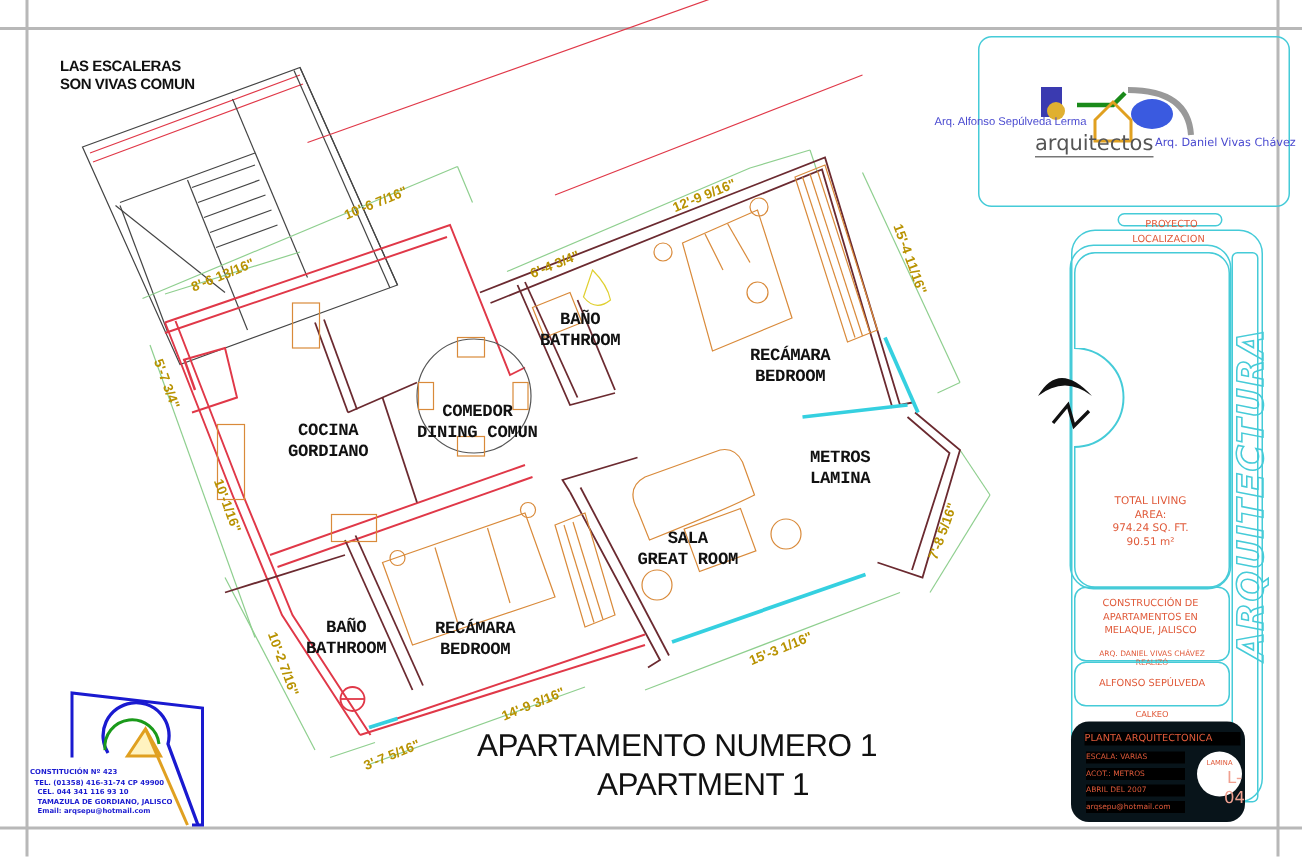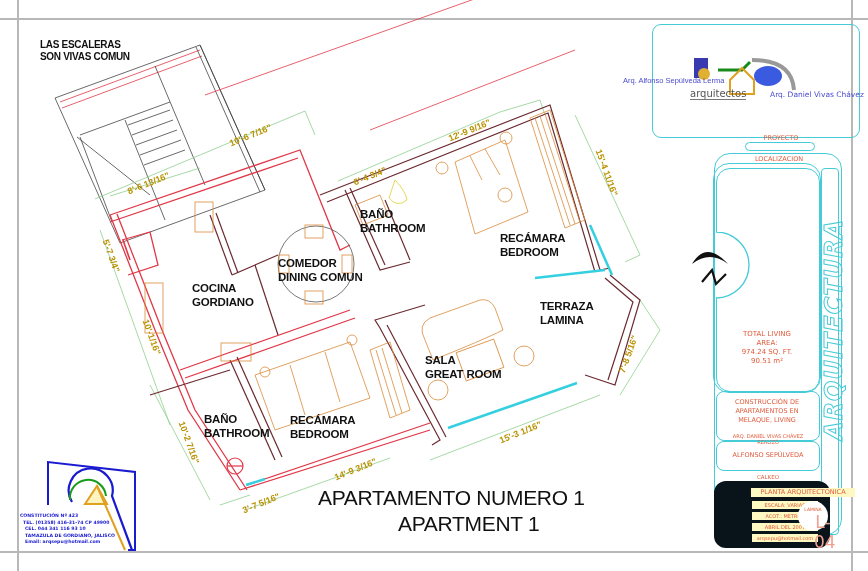--- a/index.html
+++ b/index.html
@@ -1,42 +1,42 @@
 <!DOCTYPE html>
 <html><head>
   <meta charset="utf-8">
   <style>
     html, body { margin: 0; padding: 0; background: #ffffff; }
     body { width: 868px; height: 571px; position: relative; overflow: hidden; font-family: "Liberation Sans", sans-serif; }
     .frame-h { position: absolute; left: 0; width: 868px; height: 2px; background: #b8b8b8; }
     .frame-v { position: absolute; top: 0; width: 2px; height: 571px; background: #b8b8b8; }
     .plan { position: absolute; left: 0; top: 0; }
     .note { position: absolute; left: 40px; top: 39px; font-size: 10px; font-weight: bold; line-height: 12px; color: #111; letter-spacing: -0.3px; }
-    .room-label { position: absolute; font-weight: bold; font-size: 11.5px; line-height: 14px; color: #111; letter-spacing: -0.2px; }
+    .room-label { position: absolute; font-weight: bold; font-size: 11.5px; line-height: 14px; text-align: center; color: #111; letter-spacing: -0.2px; font-family: Liberation Mono, monospace; }
     .dim { position: absolute; font-size: 9px; font-weight: bold; color: #b89200; white-space: nowrap; transform-origin: left top; }
     .title1 { position: absolute; left: 318px; top: 486px; font-size: 21px; color: #111; letter-spacing: -0.3px; }
     .title2 { position: absolute; left: 398px; top: 512px; font-size: 21px; color: #111; letter-spacing: -0.3px; }
 
     
     .logo-box { position: absolute; left: 652px; top: 24px; width: 206px; height: 112px; border: 1.5px solid #45cbd8; border-radius: 9px; }
     .logo-name1 { position: absolute; left: 623px; top: 76px; font-size: 7.5px; color: #4b4bd0; font-family: Liberation Sans, sans-serif; }
     .logo-name2 { position: absolute; left: 770px; top: 90px; font-size: 7.5px; color: #4b4bd0; font-family: "DejaVu Sans", sans-serif; }
-    .logo-arq { position: absolute; left: 690px; top: 88px; font-size: 10px; color: #555; border-bottom: 1px solid #777; font-family: "DejaVu Sans", sans-serif; }
+    .logo-arq { position: absolute; left: 690px; top: 88px; font-size: 14px; color: #555; border-bottom: 1px solid #777; font-family: "DejaVu Sans", sans-serif; }
 
     
     .pill { position: absolute; border: 1.5px solid #45cbd8; border-radius: 8px; }
     .tb-text { position: absolute; font-family: "DejaVu Sans", sans-serif; color: #e05a3a; font-size: 6.5px; text-align: center; line-height: 9px; }
     .vertical-word { position: absolute; left: 820px; top: 440px; transform: rotate(-90deg); transform-origin: left top; font-size: 24px; font-style: italic; font-weight: bold; color: transparent; -webkit-text-stroke: 1px #45cbd8; letter-spacing: 1px; font-family: "DejaVu Sans", sans-serif; }
 
     .stamp { position: absolute; left: 714px; top: 481px; width: 116px; height: 67px; background: #08141a; border-radius: 12px; }
-    .stamp-row { position: absolute; background: #fef9c3; color: #e05a3a; font-family: "DejaVu Sans", sans-serif; font-size: 5px; text-align: center; line-height: 8px; white-space: nowrap; overflow: hidden; margin-left: 28px; }
+    .stamp-row { position: absolute; background: #000000; color: #e05a3a; font-family: "DejaVu Sans", sans-serif; font-size: 5px; text-align: left; line-height: 8px; white-space: nowrap; overflow: hidden; }
     .stamp-main { left: 9px; top: 7px; width: 104px; height: 9px; font-size: 6.5px; line-height: 9px; }
     .stamp-circle { position: absolute; left: 84px; top: 20px; width: 30px; height: 30px; border-radius: 50%; background: #ffffff; }
     .stamp-circle .lam { position: absolute; left: 0; top: 6px; width: 30px; text-align: center; font-size: 4.5px; color: #e05a3a; font-family: "DejaVu Sans", sans-serif; }
-    .stamp-circle .num { position: absolute; left: 0; top: 11px; width: 18px; text-align: center; font-size: 17px; color: #f0a090; font-family: "DejaVu Sans", sans-serif; padding-left: 16px; }
+    .stamp-circle .num { position: absolute; left: 0; top: 11px; width: 18px; text-align: center; font-size: 11px; color: #f0a090; font-family: "DejaVu Sans", sans-serif; padding-left: 16px; }
 
     .contact { position: absolute; left: 20px; top: 513px; font-size: 4.6px; font-weight: bold; color: #1a1ad0; line-height: 6.6px; font-family: "DejaVu Sans", sans-serif; }
     .contact div:nth-child(n+2) { padding-left: 3px; }
     .contact div:nth-child(n+3) { padding-left: 5px; }
   </style>
 </head>
 <body>
 
 <div class="frame-h" style="top:18px;"></div>
 <div class="frame-h" style="top:551px;"></div>
@@ -184,26 +184,26 @@
   <div>BATHROOM</div>
 </div>
 <div class="room-label" style="left:500px; top:231px;">
   <div>RECÁMARA</div>
   <div>BEDROOM</div>
 </div>
 <div class="room-label" style="left:192px; top:281px;">
   <div>COCINA</div>
   <div>GORDIANO</div>
 </div>
-<div class="room-label" style="left:278px; top:256px;">
+<div class="room-label" style="left:278px; top:268px;">
   <div>COMEDOR</div>
   <div>DINING COMUN</div>
 </div>
 <div class="room-label" style="left:540px; top:299px;">
-  <div>TERRAZA</div>
+  <div>METROS</div>
   <div>LAMINA</div>
 </div>
 <div class="room-label" style="left:425px; top:353px;">
   <div>SALA</div>
   <div>GREAT ROOM</div>
 </div>
 <div class="room-label" style="left:204px; top:412px;">
   <div>BAÑO</div>
   <div>BATHROOM</div>
 </div>
@@ -235,21 +235,21 @@
   <path d="M28,18 l24,0 l8,-8" stroke="#1a8a1a" stroke-width="3" fill="none"></path>
   <path d="M40,28 l12,-12 l12,12 l0,14 l-24,0 z" stroke="#e0a020" stroke-width="2" fill="none"></path>
   <ellipse cx="78" cy="24" rx="14" ry="10" fill="#3a5ae0"></ellipse>
   <path d="M62,8 q40,0 42,30" stroke="#999" stroke-width="4" fill="none"></path>
 </svg>
 <div class="logo-name1">Arq. Alfonso Sepúlveda Lerma</div>
 <div class="logo-arq">arquitectos</div>
 <div class="logo-name2">Arq. Daniel Vivas Chávez</div>
 
 <div class="pill" style="left:745px; top:142px; width:68px; height:7px;"></div>
-<div class="tb-text" style="left:745px; top:134px; width:72px;">PROYECTO</div>
+<div class="tb-text" style="left:745px; top:145px; width:72px;">PROYECTO</div>
 <div class="tb-text" style="left:745px; top:155px; width:68px;">LOCALIZACION</div>
 
 <div class="pill" style="left:714px; top:153px; width:126px; height:380px; border-radius:16px;"></div>
 <div class="pill" style="left:716px; top:168px; width:102px; height:222px; border-radius:14px;"></div>
 <div class="pill" style="left:713px; top:163px; width:106px; height:228px; border-radius:16px; border-width:1px;"></div>
 
 <svg style="position:absolute; left:680px; top:232px;" width="70" height="70">
   <path d="M36,0 a32,32 0 0 1 0,66" stroke="#45cbd8" stroke-width="1.3" fill="#ffffff"></path>
   <path d="M12,32 q14,-24 36,0 q-18,-14 -36,0 z" fill="#111"></path>
   <path d="M22,50 l10,-12 l4,14 l10,-10" stroke="#111" stroke-width="2.2" fill="none"></path>
@@ -262,21 +262,21 @@
   <div>TOTAL LIVING</div>
   <div>AREA:</div>
   <div>974.24 SQ. FT.</div>
   <div>90.51 m²</div>
 </div>
 
 <div class="pill" style="left:716px; top:391px; width:102px; height:48px;"></div>
 <div class="tb-text" style="left:718px; top:398px; width:98px;">
   <div>CONSTRUCCIÓN DE</div>
   <div>APARTAMENTOS EN</div>
-  <div>MELAQUE, LIVING</div>
+  <div>MELAQUE, JALISCO</div>
 </div>
 
 <div class="tb-text" style="left:716px; top:433px; width:104px; font-size:5px; line-height:6px;">
   <div>ARQ. DANIEL VIVAS CHÁVEZ</div>
   <div>REALIZÓ</div>
 </div>
 <div class="pill" style="left:716px; top:441px; width:102px; height:28px;"></div>
 <div class="tb-text" style="left:716px; top:451px; width:104px;">ALFONSO SEPÚLVEDA</div>
 <div class="tb-text" style="left:716px; top:473px; width:104px; font-size:5.5px;">CALKEO</div>
 

